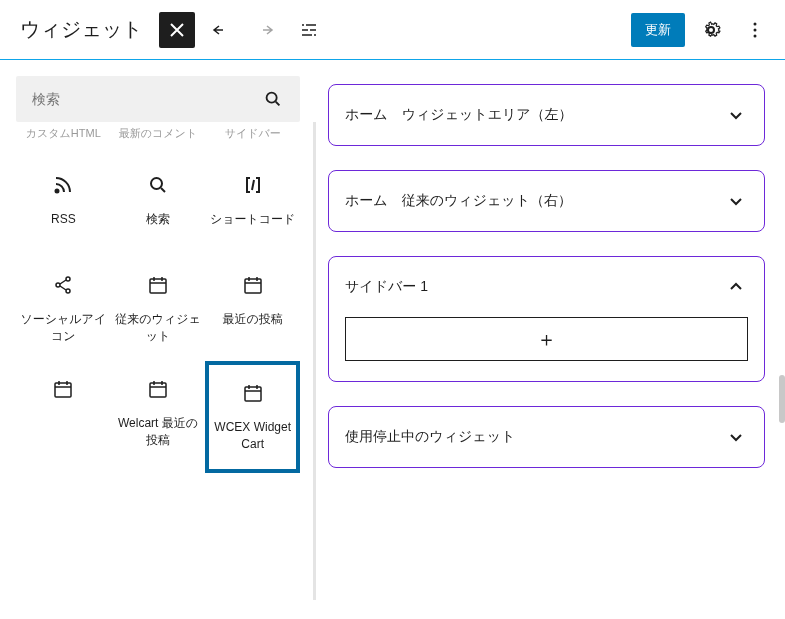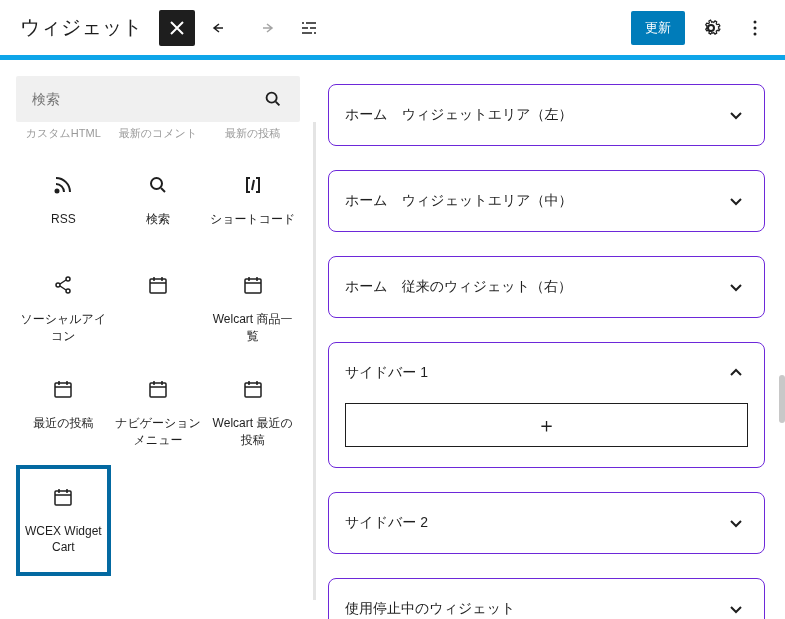--- a/index.html
+++ b/index.html
@@ -1,17 +1,17 @@
 <!DOCTYPE html>
 <html><head>
 <meta charset="utf-8">
 <style>
 * { box-sizing: border-box; margin: 0; padding: 0; }
 body { font-family: -apple-system, BlinkMacSystemFont, "Segoe UI", sans-serif; font-size: 13px; color: #1e1e1e; background: #fff; width: 785px; height: 619px; overflow: hidden; position: relative; }
-.header { display: flex; align-items: center; justify-content: space-between; height: 60px; padding: 0 12px; border-bottom: 5px solid #0ea5e9; }
+.header { display: flex; align-items: center; justify-content: space-between; height: 60px; padding: 0 12px; border-bottom: 1px solid #0ea5e9; }
 .header-left { display: flex; align-items: center; gap: 8px; }
 .title { font-size: 20px; font-weight: 500; padding: 0 8px; }
 .icon-btn { width: 36px; height: 36px; display: flex; align-items: center; justify-content: center; border: none; background: transparent; cursor: pointer; border-radius: 2px; }
 .icon-btn.dark { background: #1e1e1e; color: #fff; }
 .icon-btn svg { width: 24px; height: 24px; }
 .header-right { display: flex; align-items: center; gap: 8px; padding-left: 42px; }
 .update-btn { background: #007cba; color: #fff; border: none; padding: 8px 14px; font-size: 13px; cursor: pointer; border-radius: 2px; }
 .main { display: flex; height: calc(100% - 60px); }
 .sidebar { width: 316px; padding: 16px; overflow-y: auto; position: relative; }
 .search-box { background: #f0f0f0; border-radius: 2px; display: flex; align-items: center; padding: 12px 16px; margin-bottom: 4px; }
@@ -88,21 +88,21 @@
         </svg>
     </div>
     <div class="widget-grid">
       <div class="widget-item cut-top">
           <div class="widget-label">カスタムHTML</div>
         </div>
       <div class="widget-item cut-top">
           <div class="widget-label">最新のコメント</div>
         </div>
       <div class="widget-item cut-top">
-          <div class="widget-label">最新の投稿</div>
+          <div class="widget-label">サイドバー</div>
         </div>
 
       <div class="widget-item">
         <div class="widget-icon">
             <svg viewBox="0 0 24 24" width="24" height="24" fill="none" stroke="#1e1e1e" stroke-width="2">
               <path d="M5 5a14 14 0 0114 14M5 11a8 8 0 018 8"></path>
               <circle cx="6" cy="18" r="1.5" fill="#1e1e1e"></circle>
             </svg>
           </div>
         <div class="widget-label">RSS</div>
@@ -137,48 +137,39 @@
         <div class="widget-label">ソーシャルアイコン</div>
       </div>
 
       <div class="widget-item">
         <div class="widget-icon">
             <svg viewBox="0 0 24 24" width="24" height="24" fill="none" stroke="#1e1e1e" stroke-width="1.5">
               <rect x="4" y="6" width="16" height="14" rx="1"></rect>
               <path d="M4 10h16M8 4v4M16 4v4"></path>
             </svg>
           </div>
-      </div>
-      <div class="widget-item">
-        <div class="widget-icon">
-            <svg viewBox="0 0 24 24" width="24" height="24" fill="none" stroke="#1e1e1e" stroke-width="1.5">
-              <rect x="4" y="6" width="16" height="14" rx="1"></rect>
-              <path d="M4 10h16M8 4v4M16 4v4"></path>
-            </svg>
-          </div>
-        <div class="widget-label">Welcart 商品一覧</div>
+        <div class="widget-label">従来のウィジェット</div>
       </div>
       <div class="widget-item">
         <div class="widget-icon">
             <svg viewBox="0 0 24 24" width="24" height="24" fill="none" stroke="#1e1e1e" stroke-width="1.5">
               <rect x="4" y="6" width="16" height="14" rx="1"></rect>
               <path d="M4 10h16M8 4v4M16 4v4"></path>
             </svg>
           </div>
         <div class="widget-label">最近の投稿</div>
       </div>
 
       <div class="widget-item">
         <div class="widget-icon">
             <svg viewBox="0 0 24 24" width="24" height="24" fill="none" stroke="#1e1e1e" stroke-width="1.5">
               <rect x="4" y="6" width="16" height="14" rx="1"></rect>
               <path d="M4 10h16M8 4v4M16 4v4"></path>
             </svg>
           </div>
-        <div class="widget-label">ナビゲーションメニュー</div>
       </div>
       <div class="widget-item">
         <div class="widget-icon">
             <svg viewBox="0 0 24 24" width="24" height="24" fill="none" stroke="#1e1e1e" stroke-width="1.5">
               <rect x="4" y="6" width="16" height="14" rx="1"></rect>
               <path d="M4 10h16M8 4v4M16 4v4"></path>
             </svg>
           </div>
         <div class="widget-label">Welcart 最近の投稿</div>
       </div>
@@ -192,28 +183,20 @@
         <div class="widget-label">WCEX Widget Cart</div>
       </div>
     </div>
     <div class="left-scroll-hint"></div>
   </div>
 
   <div class="content">
     <div class="area-item">
       <div class="area-header">
         <span>ホーム　ウィジェットエリア（左）</span>
-        <svg class="chevron" viewBox="0 0 24 24" fill="none" stroke="#1e1e1e" stroke-width="2">
-            <path d="M7 10l5 5 5-5"></path>
-          </svg>
-      </div>
-    </div>
-    <div class="area-item">
-      <div class="area-header">
-        <span>ホーム　ウィジェットエリア（中）</span>
         <svg class="chevron" viewBox="0 0 24 24" fill="none" stroke="#1e1e1e" stroke-width="2">
             <path d="M7 10l5 5 5-5"></path>
           </svg>
       </div>
     </div>
     <div class="area-item">
       <div class="area-header">
         <span>ホーム　従来のウィジェット（右）</span>
         <svg class="chevron" viewBox="0 0 24 24" fill="none" stroke="#1e1e1e" stroke-width="2">
             <path d="M7 10l5 5 5-5"></path>
@@ -228,28 +211,20 @@
           </svg>
       </div>
       <div class="area-body">
         <div class="add-block">
           <span>＋</span>
         </div>
       </div>
     </div>
     <div class="area-item">
       <div class="area-header">
-        <span>サイドバー 2</span>
-        <svg class="chevron" viewBox="0 0 24 24" fill="none" stroke="#1e1e1e" stroke-width="2">
-            <path d="M7 10l5 5 5-5"></path>
-          </svg>
-      </div>
-    </div>
-    <div class="area-item">
-      <div class="area-header">
         <span>使用停止中のウィジェット</span>
         <svg class="chevron" viewBox="0 0 24 24" fill="none" stroke="#1e1e1e" stroke-width="2">
             <path d="M7 10l5 5 5-5"></path>
           </svg>
       </div>
     </div>
   </div>
   <div class="right-scroll-hint"></div>
 </div>
 

